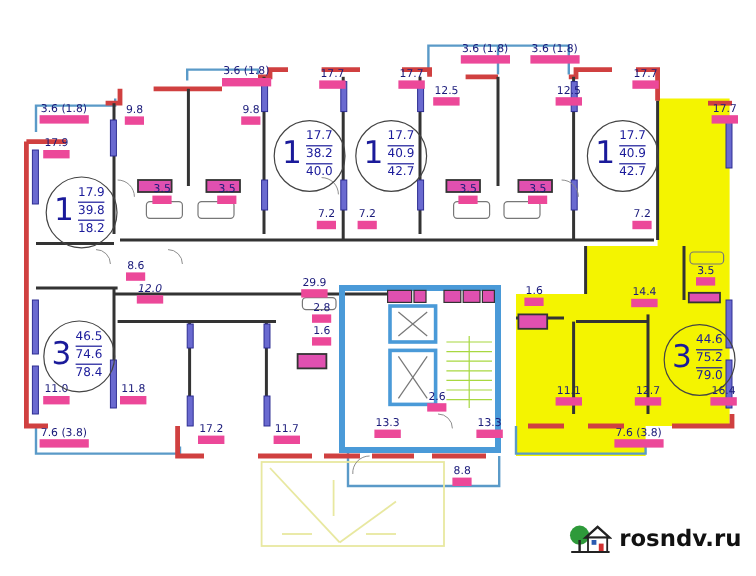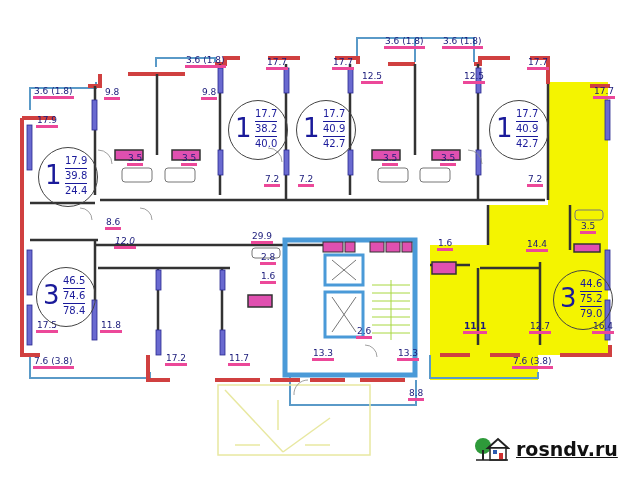--- a/index.html
+++ b/index.html
@@ -1,25 +1,25 @@
 <!DOCTYPE html>
 <html><head>
 <meta charset="utf-8">
 <style>
   html,body{margin:0;padding:0;background:#ffffff;}
   body{width:630px;height:480px;position:relative;overflow:hidden;font-family:"DejaVu Sans",sans-serif;}
   #plan{position:absolute;left:0;top:0;width:630px;height:480px;}
-  .lbl{position:absolute;font-size:9px;color:#1a1a7a;border-bottom:3px solid #ec4899;line-height:10px;padding:0 1px;white-space:nowrap;}
+  .lbl{position:absolute;font-size:9px;color:#1a1a7a;border-bottom:7px solid #ec4899;line-height:10px;padding:0 1px;white-space:nowrap;}
   .apt{position:absolute;width:58px;height:58px;border:1px solid #444;border-radius:50%;color:#1a1a9a;}
   .apt .rooms{position:absolute;left:6px;top:12px;font-size:26px;line-height:30px;}
   .apt .vals{position:absolute;left:26px;top:6px;font-size:10px;line-height:14px;text-align:center;}
   .apt .vals span{display:block;border-bottom:1px solid #1a1a9a;}
   .apt .vals span:last-child{border-bottom:none;}
   .logo{position:absolute;left:474px;top:436px;display:flex;align-items:center;gap:6px;}
-  .logo-text{font-family:"DejaVu Sans",sans-serif;font-weight:bold;font-size:19px;color:#111;text-decoration:underline;}
+  .logo-text{font-family:"DejaVu Sans",sans-serif;font-weight:bold;font-size:19px;color:#111;}
 </style>
 </head>
 <body>
 
 <svg id="plan" viewBox="0 0 630 480" xmlns="http://www.w3.org/2000/svg">
 
   <g>
     <polygon points="548,82 608,82 608,355 538,355 538,380 430,380 430,245 488,245 488,205 548,205" fill="#f4f400"></polygon>
   </g>
 
@@ -191,41 +191,41 @@
     <div class="lbl" style="left: 298px; top: 174px;">7.2</div>
     <div class="lbl" style="left: 527px; top: 174px;">7.2</div>
     <div class="lbl" style="left: 105px; top: 217px; text-align: right;">8.6</div>
     <div class="lbl" style="left: 251px; top: 231px;">29.9</div>
     <div class="lbl" style="left: 114px; top: 236px; font-style: italic;">12.0</div>
     <div class="lbl" style="left: 260px; top: 252px; text-align: right;">2.8</div>
     <div class="lbl" style="left: 260px; top: 271px;">1.6</div>
     <div class="lbl" style="left: 437px; top: 238px;">1.6</div>
     <div class="lbl" style="left: 580px; top: 221px;">3.5</div>
     <div class="lbl" style="left: 526px; top: 239px;">14.4</div>
-    <div class="lbl" style="left: 36px; top: 320px;">17.5</div>
+    <div class="lbl" style="left: 36px; top: 320px;">11.0</div>
     <div class="lbl" style="left: 100px; top: 320px;">11.8</div>
     <div class="lbl" style="left: 165px; top: 353px;">17.2</div>
     <div class="lbl" style="left: 228px; top: 353px;">11.7</div>
     <div class="lbl" style="left: 312px; top: 348px;">13.3</div>
     <div class="lbl" style="left: 356px; top: 326px;">2.6</div>
     <div class="lbl" style="left: 397px; top: 348px;">13.3</div>
-    <div class="lbl" style="left: 463px; top: 321px; font-weight: bold;">11.1</div>
+    <div class="lbl" style="left: 463px; top: 321px;">11.1</div>
     <div class="lbl" style="left: 529px; top: 321px;">12.7</div>
     <div class="lbl" style="left: 592px; top: 321px;">16.4</div>
     <div class="lbl" style="left: 33px; top: 356px;">7.6 (3.8)</div>
     <div class="lbl" style="left: 512px; top: 356px;">7.6 (3.8)</div>
-    <div class="lbl" style="left: 408px; top: 388px;">8.8</div>
+    <div class="lbl" style="left: 377px; top: 388px;">8.8</div>
   </div>
 
 <div class="apt" style="left:38px;top:147px;">
   <div class="rooms">1</div>
   <div class="vals">
       <span>17.9</span>
       <span>39.8</span>
-      <span>24.4</span>
+      <span>18.2</span>
     </div>
 </div>
 <div class="apt" style="left:228px;top:100px;">
   <div class="rooms">1</div>
   <div class="vals">
       <span>17.7</span>
       <span>38.2</span>
       <span>40.0</span>
     </div>
 </div>

